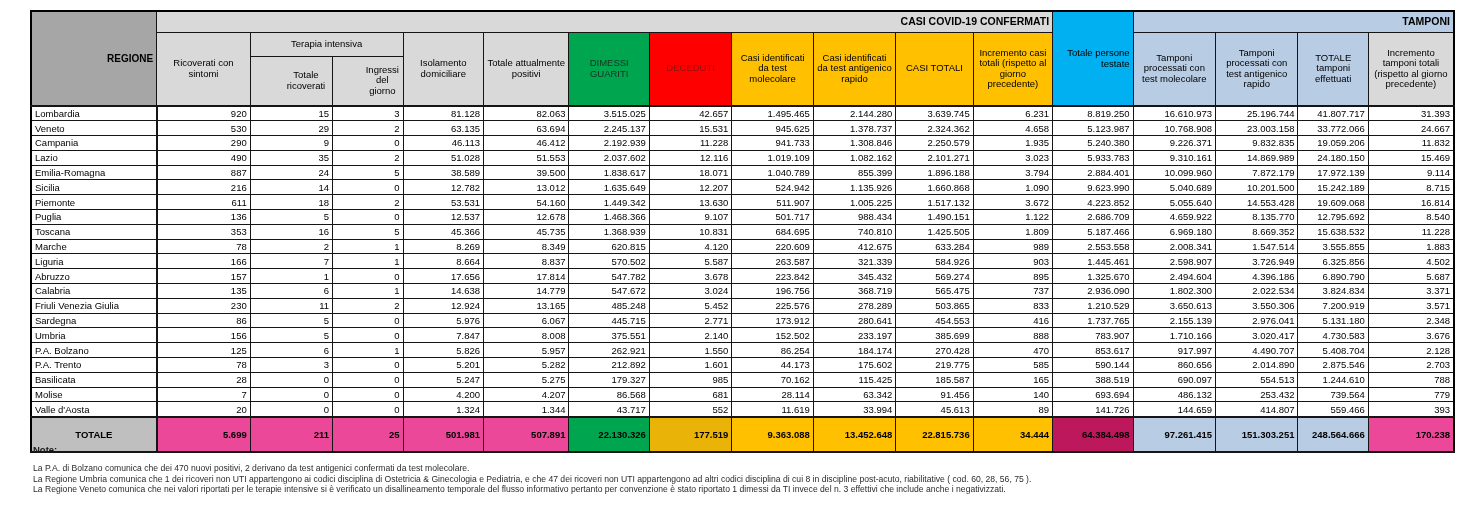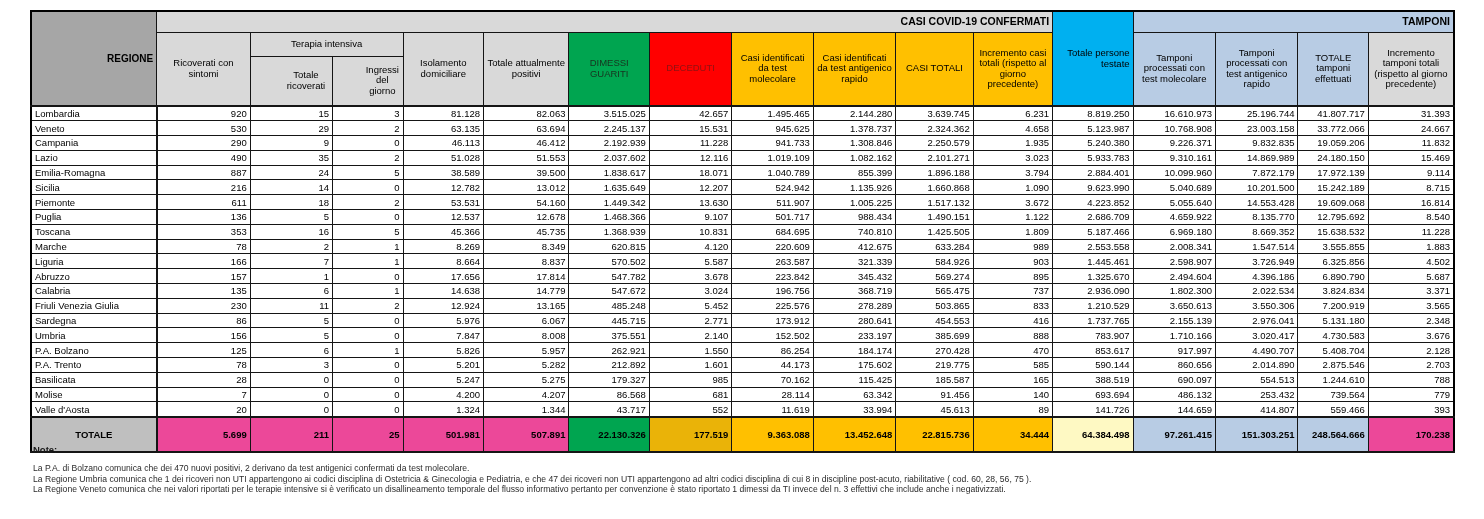--- a/index.html
+++ b/index.html
@@ -44,21 +44,21 @@
   tbody td.num { text-align: right; }
   tbody td.region { text-align: left; border-right-width: 2px; }
 
   
   tr.totale td { height: 35px; font-weight: bold; border-top-width: 2px; border-bottom-width: 2px; }
   tr.totale td.label { background: #bfbfbf; text-align: center; border-right-width: 2px; }
   tr.totale td.g     { background: #ec4899; }
   tr.totale td.green { background: #00a550; }
   tr.totale td.red   { background: #eab308; text-align: right; }
   tr.totale td.y     { background: #ffc000; }
-  tr.totale td.cyan  { background: #fef9c3; margin-top: 28px; }
+  tr.totale td.cyan  { background: #be185d; margin-top: 28px; }
   tr.totale td.blue  { background: #b8cce4; }
 
   
   .notes { position: absolute; left: 33px; top: 444px; color: #2b2b2b; }
   .notes .notes-title { font-size: 9.5px; font-weight: bold; color: #1a1a1a; margin-bottom: 8px; }
   .notes .note-line { font-size: 8.6px; line-height: 10.6px; white-space: nowrap; }
 </style>
 </head>
 <body>
 
@@ -369,21 +369,21 @@
           <td class="num">485.248</td>
           <td class="num">5.452</td>
           <td class="num">225.576</td>
           <td class="num">278.289</td>
           <td class="num">503.865</td>
           <td class="num">833</td>
           <td class="num">1.210.529</td>
           <td class="num">3.650.613</td>
           <td class="num">3.550.306</td>
           <td class="num">7.200.919</td>
-          <td class="num">3.565</td>
+          <td class="num">3.571</td>
         </tr>
         <tr>
           <td class="region">Sardegna</td>
           <td class="num">86</td>
           <td class="num">5</td>
           <td class="num">0</td>
           <td class="num">5.976</td>
           <td class="num">6.067</td>
           <td class="num">445.715</td>
           <td class="num">2.771</td>

